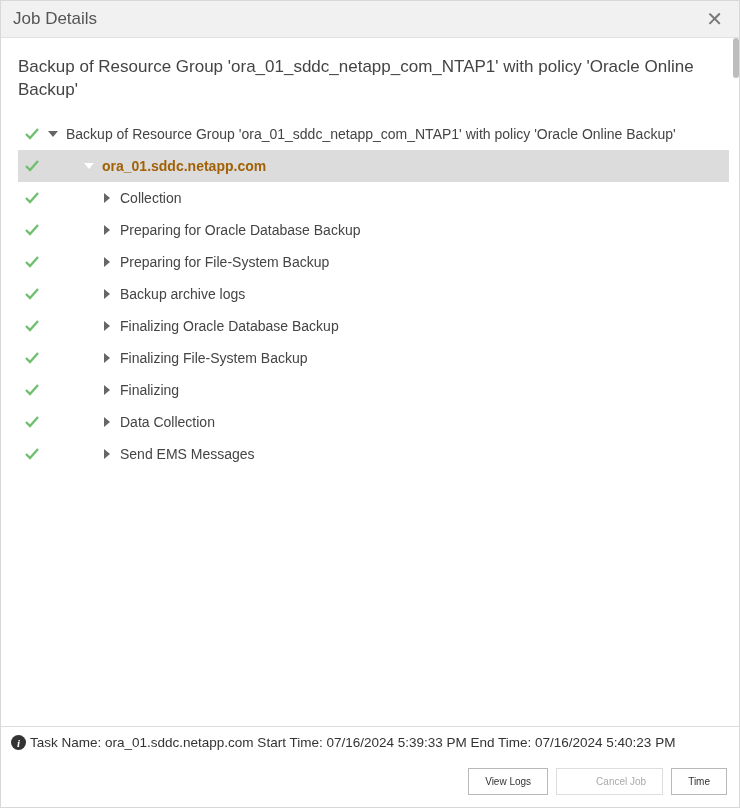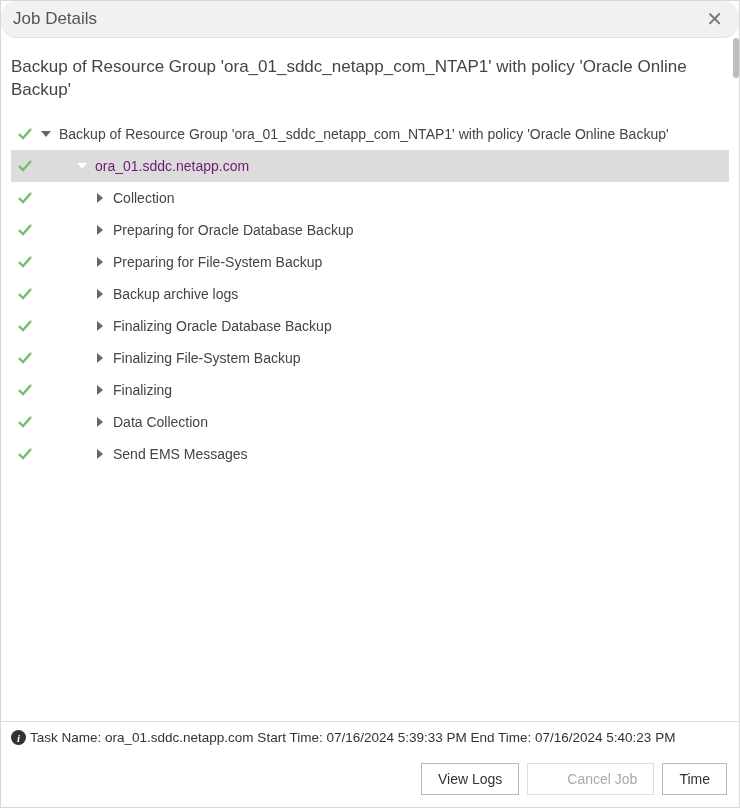--- a/index.html
+++ b/index.html
@@ -1,40 +1,40 @@
 <!DOCTYPE html>
 <html><head>
 <meta charset="utf-8">
 <style>
   * { box-sizing: border-box; margin: 0; padding: 0; }
   html, body { width: 740px; height: 808px; font-family: "Segoe UI", Arial, sans-serif; background: #f5f5f5; overflow: hidden; }
   .dialog { width: 740px; height: 808px; background: #fff; display: flex; flex-direction: column; border: 1px solid #d8d8d8; }
-  .titlebar { display: flex; align-items: center; justify-content: space-between; padding: 8px 12px; background: #f1f1f1; border-bottom: 1px solid #e0e0e0; border-radius: 16px; }
+  .titlebar { display: flex; align-items: center; justify-content: space-between; padding: 8px 12px; background: #f1f1f1; border-bottom: 1px solid #e0e0e0; }
   .titlebar h1 { font-size: 17px; font-weight: 400; color: #555; }
   .close-x { font-size: 20px; color: #777; cursor: pointer; padding: 0 4px; line-height: 1; }
   .content { flex: 1; overflow-y: auto; position: relative; }
-  .content-inner { padding: 12px 10px 6px 10px; }
+  .content-inner { padding: 12px 10px 6px 10px; margin-left: 7px; }
   .heading { font-size: 17px; color: #444; margin: 6px 0 16px 0; line-height: 1.35; font-weight: 400; }
   .tree { font-size: 14px; color: #444; }
   .row { display: flex; align-items: center; height: 32px; }
   .row.selected { background: #dcdcdc; }
   .status { width: 16px; height: 16px; margin-left: 6px; margin-right: 6px; flex: 0 0 auto; }
   .indent2 { width: 36px; flex: 0 0 auto; }
   .indent3 { width: 54px; flex: 0 0 auto; }
   .caret { width: 14px; height: 14px; flex: 0 0 auto; display: flex; align-items: center; justify-content: center; }
   .label { margin-left: 6px; color: #444; }
-  .row.selected .label { color: #701a75; }
+  .row.selected .label { color: #a16207; font-weight: bold; }
   .check { stroke: #6ec06e; stroke-width: 2.4; fill: none; }
   .caret-down svg polygon { fill: #666; }
   .caret-down.white svg polygon { fill: #fff; }
   .caret-right svg polygon { fill: #666; }
   .statusbar { border-top: 1px solid #ddd; padding: 8px 10px; font-size: 13.5px; color: #333; display: flex; align-items: center; gap: 4px; background: #fff; }
   .info-icon { width: 15px; height: 15px; background: #333; color: #fff; border-radius: 50%; display: inline-flex; align-items: center; justify-content: center; font-size: 11px; font-weight: bold; font-style: italic; font-family: Georgia, serif; }
   .footer { display: flex; justify-content: flex-end; gap: 8px; padding: 10px 12px 12px; background: #fff; }
-  .btn { border: 1px solid #b8b8b8; background: #fff; color: #333; font-size: 14px; padding: 7px 16px; cursor: pointer; }
+  .btn { border: 1px solid #b8b8b8; background: #fff; color: #333; font-size: 10px; padding: 7px 16px; cursor: pointer; }
   .btn:disabled { color: #aaa; border-color: #ddd; cursor: default; padding-left: 39px; }
   .scroll-hint { position: absolute; right: 0; top: 0; width: 6px; height: 40px; background: #bdbdbd; border-radius: 3px; }
 </style>
 </head>
 <body>
 
 <div class="dialog">
 
   <div class="titlebar">
     <h1>Job Details</h1>

